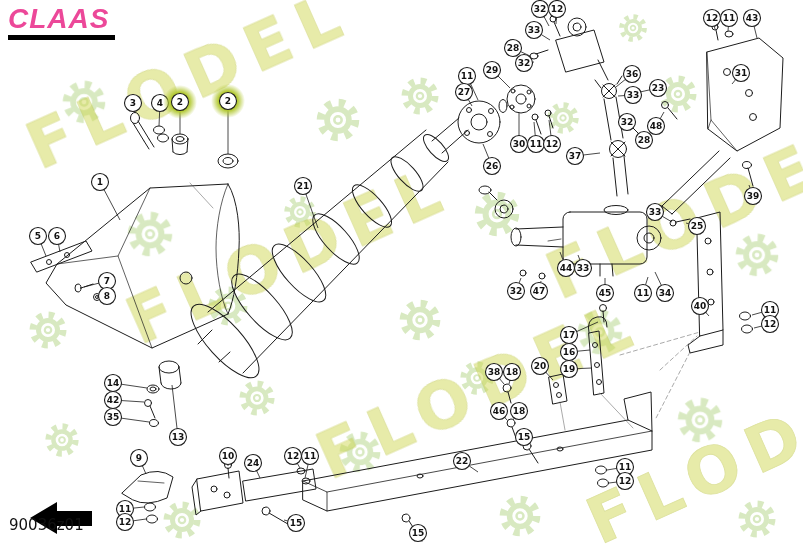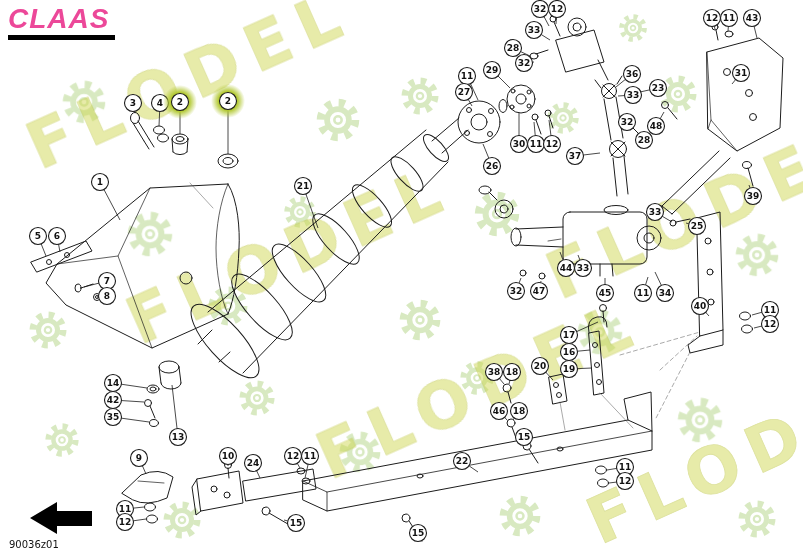--- a/index.html
+++ b/index.html
@@ -13,21 +13,21 @@
   .logo{
     position:absolute;left:8px;top:5px;display:inline-block;
     border-bottom:5px solid #000;padding:0 6px 2px 0;z-index:6;background:transparent;
   }
   .logo span{
     font-family:"Liberation Sans",sans-serif;font-style:italic;font-weight:700;
     font-size:28px;letter-spacing:1px;color:#ec4899;line-height:1;
   }
   
   .drawing-number{
-    position:absolute;left:9px;bottom:4px;font-size:10px;color:#111;z-index:6;
+    position:absolute;left:9px;bottom:20px;font-size:15px;color:#111;z-index:6;
     font-family:"DejaVu Sans",sans-serif;
   }
   
   .gears{color:var(--gear-color);opacity:.55;}
   .wm-text{
     fill:var(--wm-text-color);opacity:.48;
     font-family:"DejaVu Sans",sans-serif;font-weight:700;font-size:64px;letter-spacing:12px;
     stroke:#b9c237;stroke-width:.8;
   }
   

